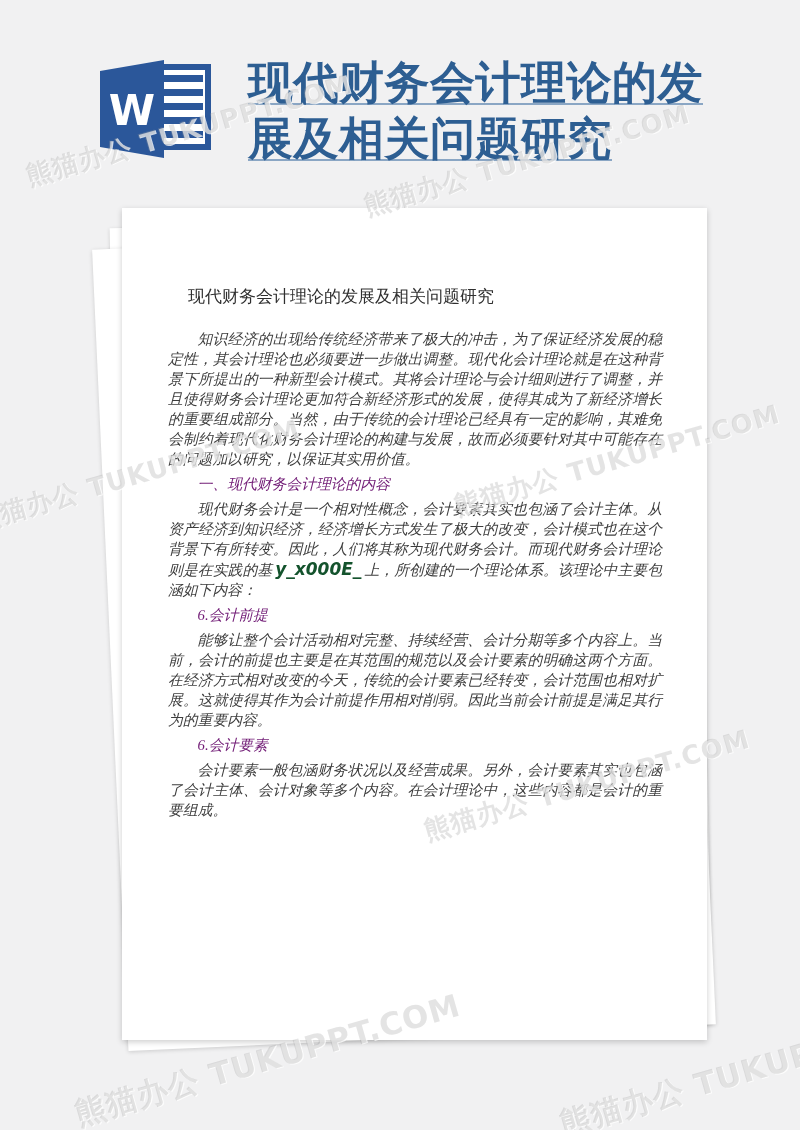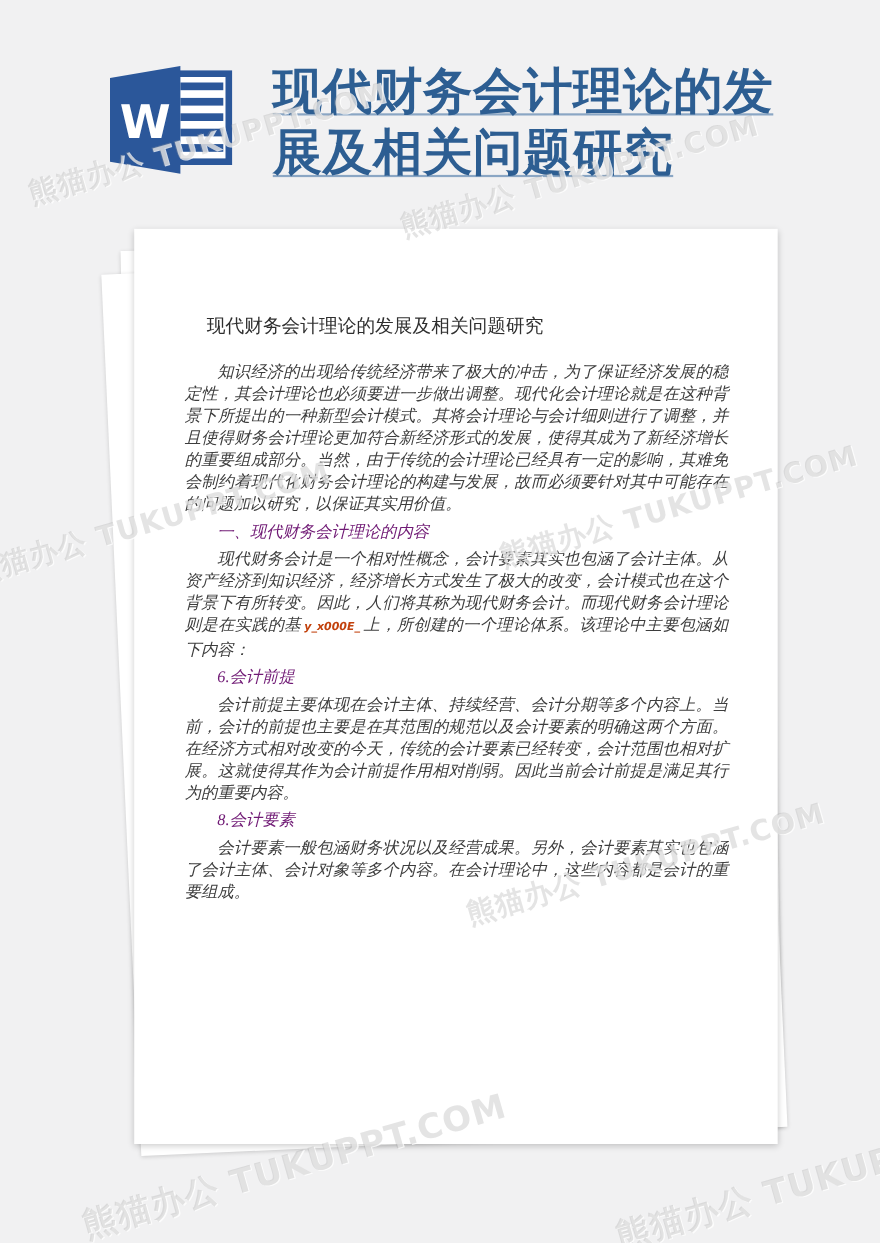--- a/index.html
+++ b/index.html
@@ -35,21 +35,21 @@
   
   .article{color:#3d3d3d;font-size:14.8px;line-height:20px;text-align:justify;}
   .doc-title{
     font-size:17px;line-height:24px;font-weight:normal;color:#2f2f2f;
     margin:0 0 20px 20px;text-align:left;
   }
   .article p{margin:5px 0;text-indent:2em;font-style:italic;}
   .article .sec{margin:5px 0;text-indent:2em;color:#701a75;}
   .artifact{
     font-family:"DejaVu Sans","Liberation Sans",sans-serif;
-    font-size:10px;font-weight:600;color:#c2410c;margin:0 3px;
+    font-size:17px;font-weight:600;color:#14532d;margin:0 3px;
   }
 
   
   .wm{
     position:absolute;z-index:40;pointer-events:none;white-space:nowrap;
     font-family:"DejaVu Sans","Liberation Sans",sans-serif;font-weight:bold;
     color:rgba(158,158,158,.28);
     text-shadow:1px 1px 0 rgba(255,255,255,.78);
     letter-spacing:1px;
     transform:rotate(-16deg);transform-origin:left top;
@@ -87,23 +87,23 @@
     <h1 class="doc-title">现代财务会计理论的发展及相关问题研究</h1>
 
     <p>知识经济的出现给传统经济带来了极大的冲击，为了保证经济发展的稳定性，其会计理论也必须要进一步做出调整。现代化会计理论就是在这种背景下所提出的一种新型会计模式。其将会计理论与会计细则进行了调整，并且使得财务会计理论更加符合新经济形式的发展，使得其成为了新经济增长的重要组成部分。当然，由于传统的会计理论已经具有一定的影响，其难免会制约着现代化财务会计理论的构建与发展，故而必须要针对其中可能存在的问题加以研究，以保证其实用价值。</p>
 
     <p class="sec">一、现代财务会计理论的内容</p>
 
     <p><span>现代财务会计是一个相对性概念，会计要素其实也包涵了会计主体。从资产经济到知识经济，经济增长方式发生了极大的改变，会计模式也在这个背景下有所转变。因此，人们将其称为现代财务会计。而现代财务会计理论则是在实践的基</span><span class="artifact">y_x000E_</span><span>上，所创建的一个理论体系。该理论中主要包涵如下内容：</span></p>
 
 
     <p class="sec">6.会计前提</p>
-    <p>会计前提主要体现在会计主体、持续经营、会计分期等多个内容上。当前，会计的前提也主要是在其范围的规范以及会计要素的明确这两个方面。在经济方式相对改变的今天，传统的会计要素已经转变，会计范围也相对扩展。这就使得其作为会计前提作用相对削弱。因此当前会计前提是满足其行为的重要内容。</p>
+    <p>能够让整个会计活动相对完整、持续经营、会计分期等多个内容上。当前，会计的前提也主要是在其范围的规范以及会计要素的明确这两个方面。在经济方式相对改变的今天，传统的会计要素已经转变，会计范围也相对扩展。这就使得其作为会计前提作用相对削弱。因此当前会计前提是满足其行为的重要内容。</p>
 
-    <p class="sec">8.会计要素</p>
+    <p class="sec">6.会计要素</p>
     <p>会计要素一般包涵财务状况以及经营成果。另外，会计要素其实也包涵了会计主体、会计对象等多个内容。在会计理论中，这些内容都是会计的重要组成。</p>
 
   </div>
 </div>
 
 <span class="wm wm-1">熊猫办公 TUKUPPT.COM</span>
 <span class="wm wm-2">熊猫办公 TUKUPPT.COM</span>
 <span class="wm wm-3">熊猫办公 TUKUPPT.COM</span>
 <span class="wm wm-4">熊猫办公 TUKUPPT.COM</span>
 <span class="wm wm-5">熊猫办公 TUKUPPT.COM</span>

